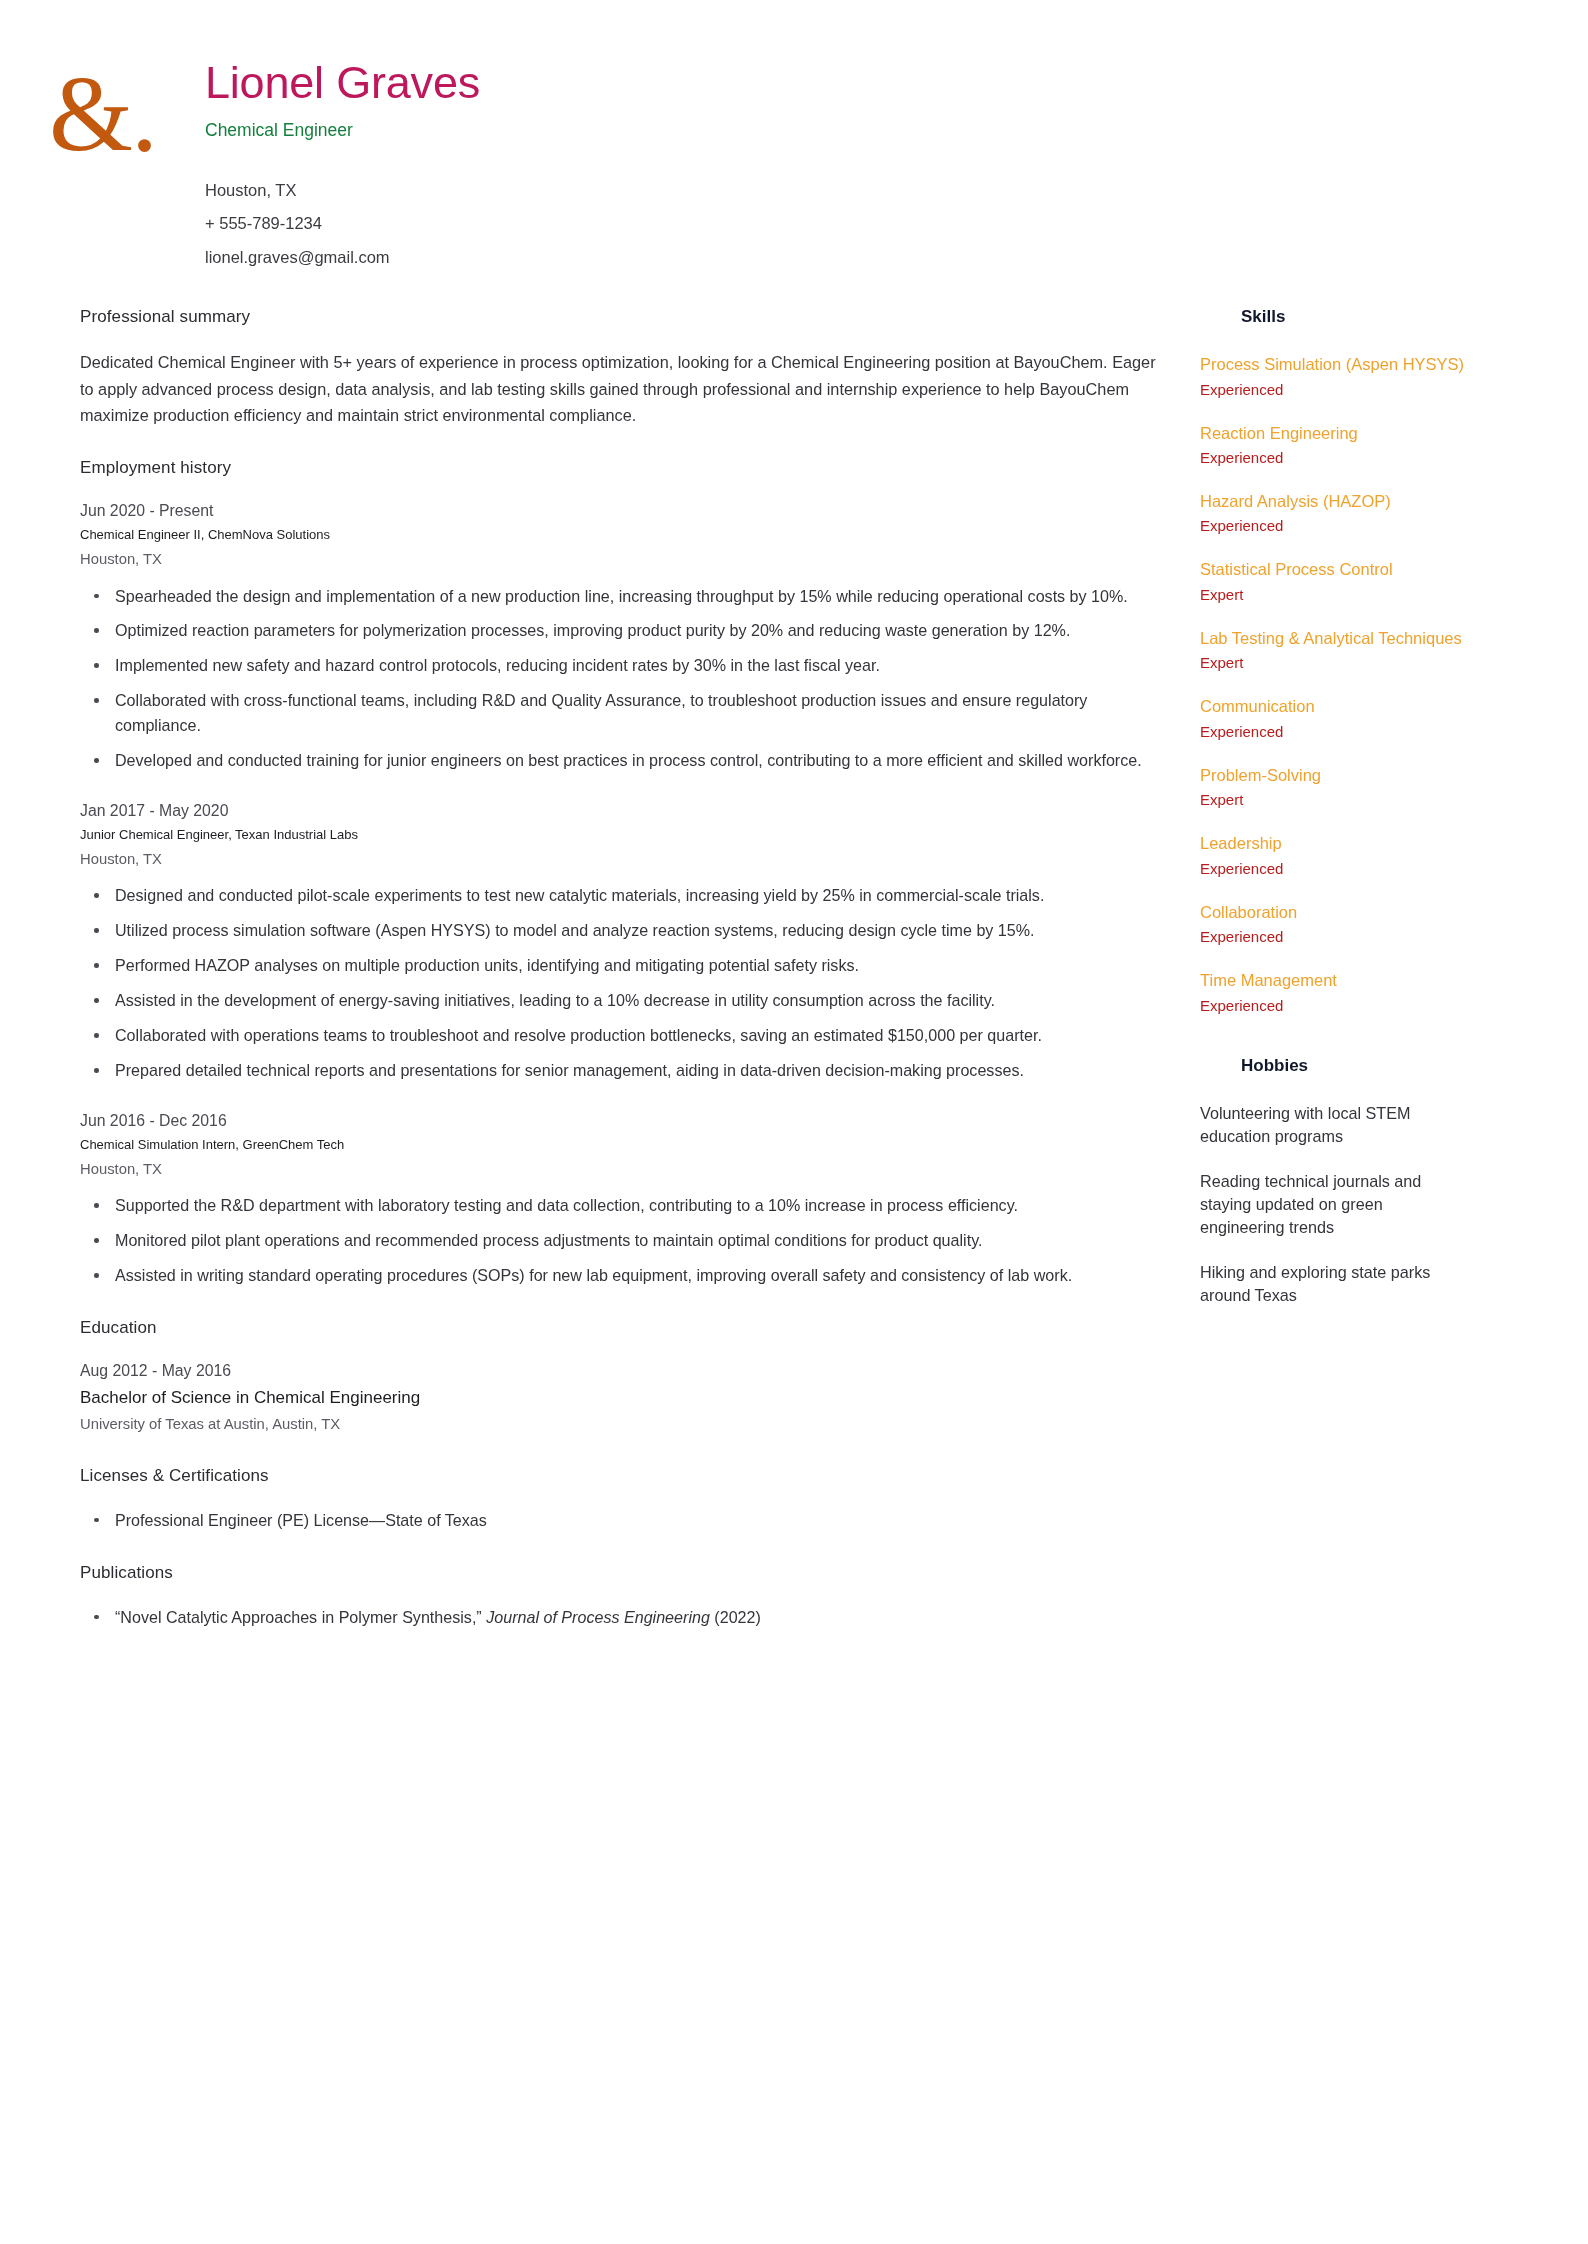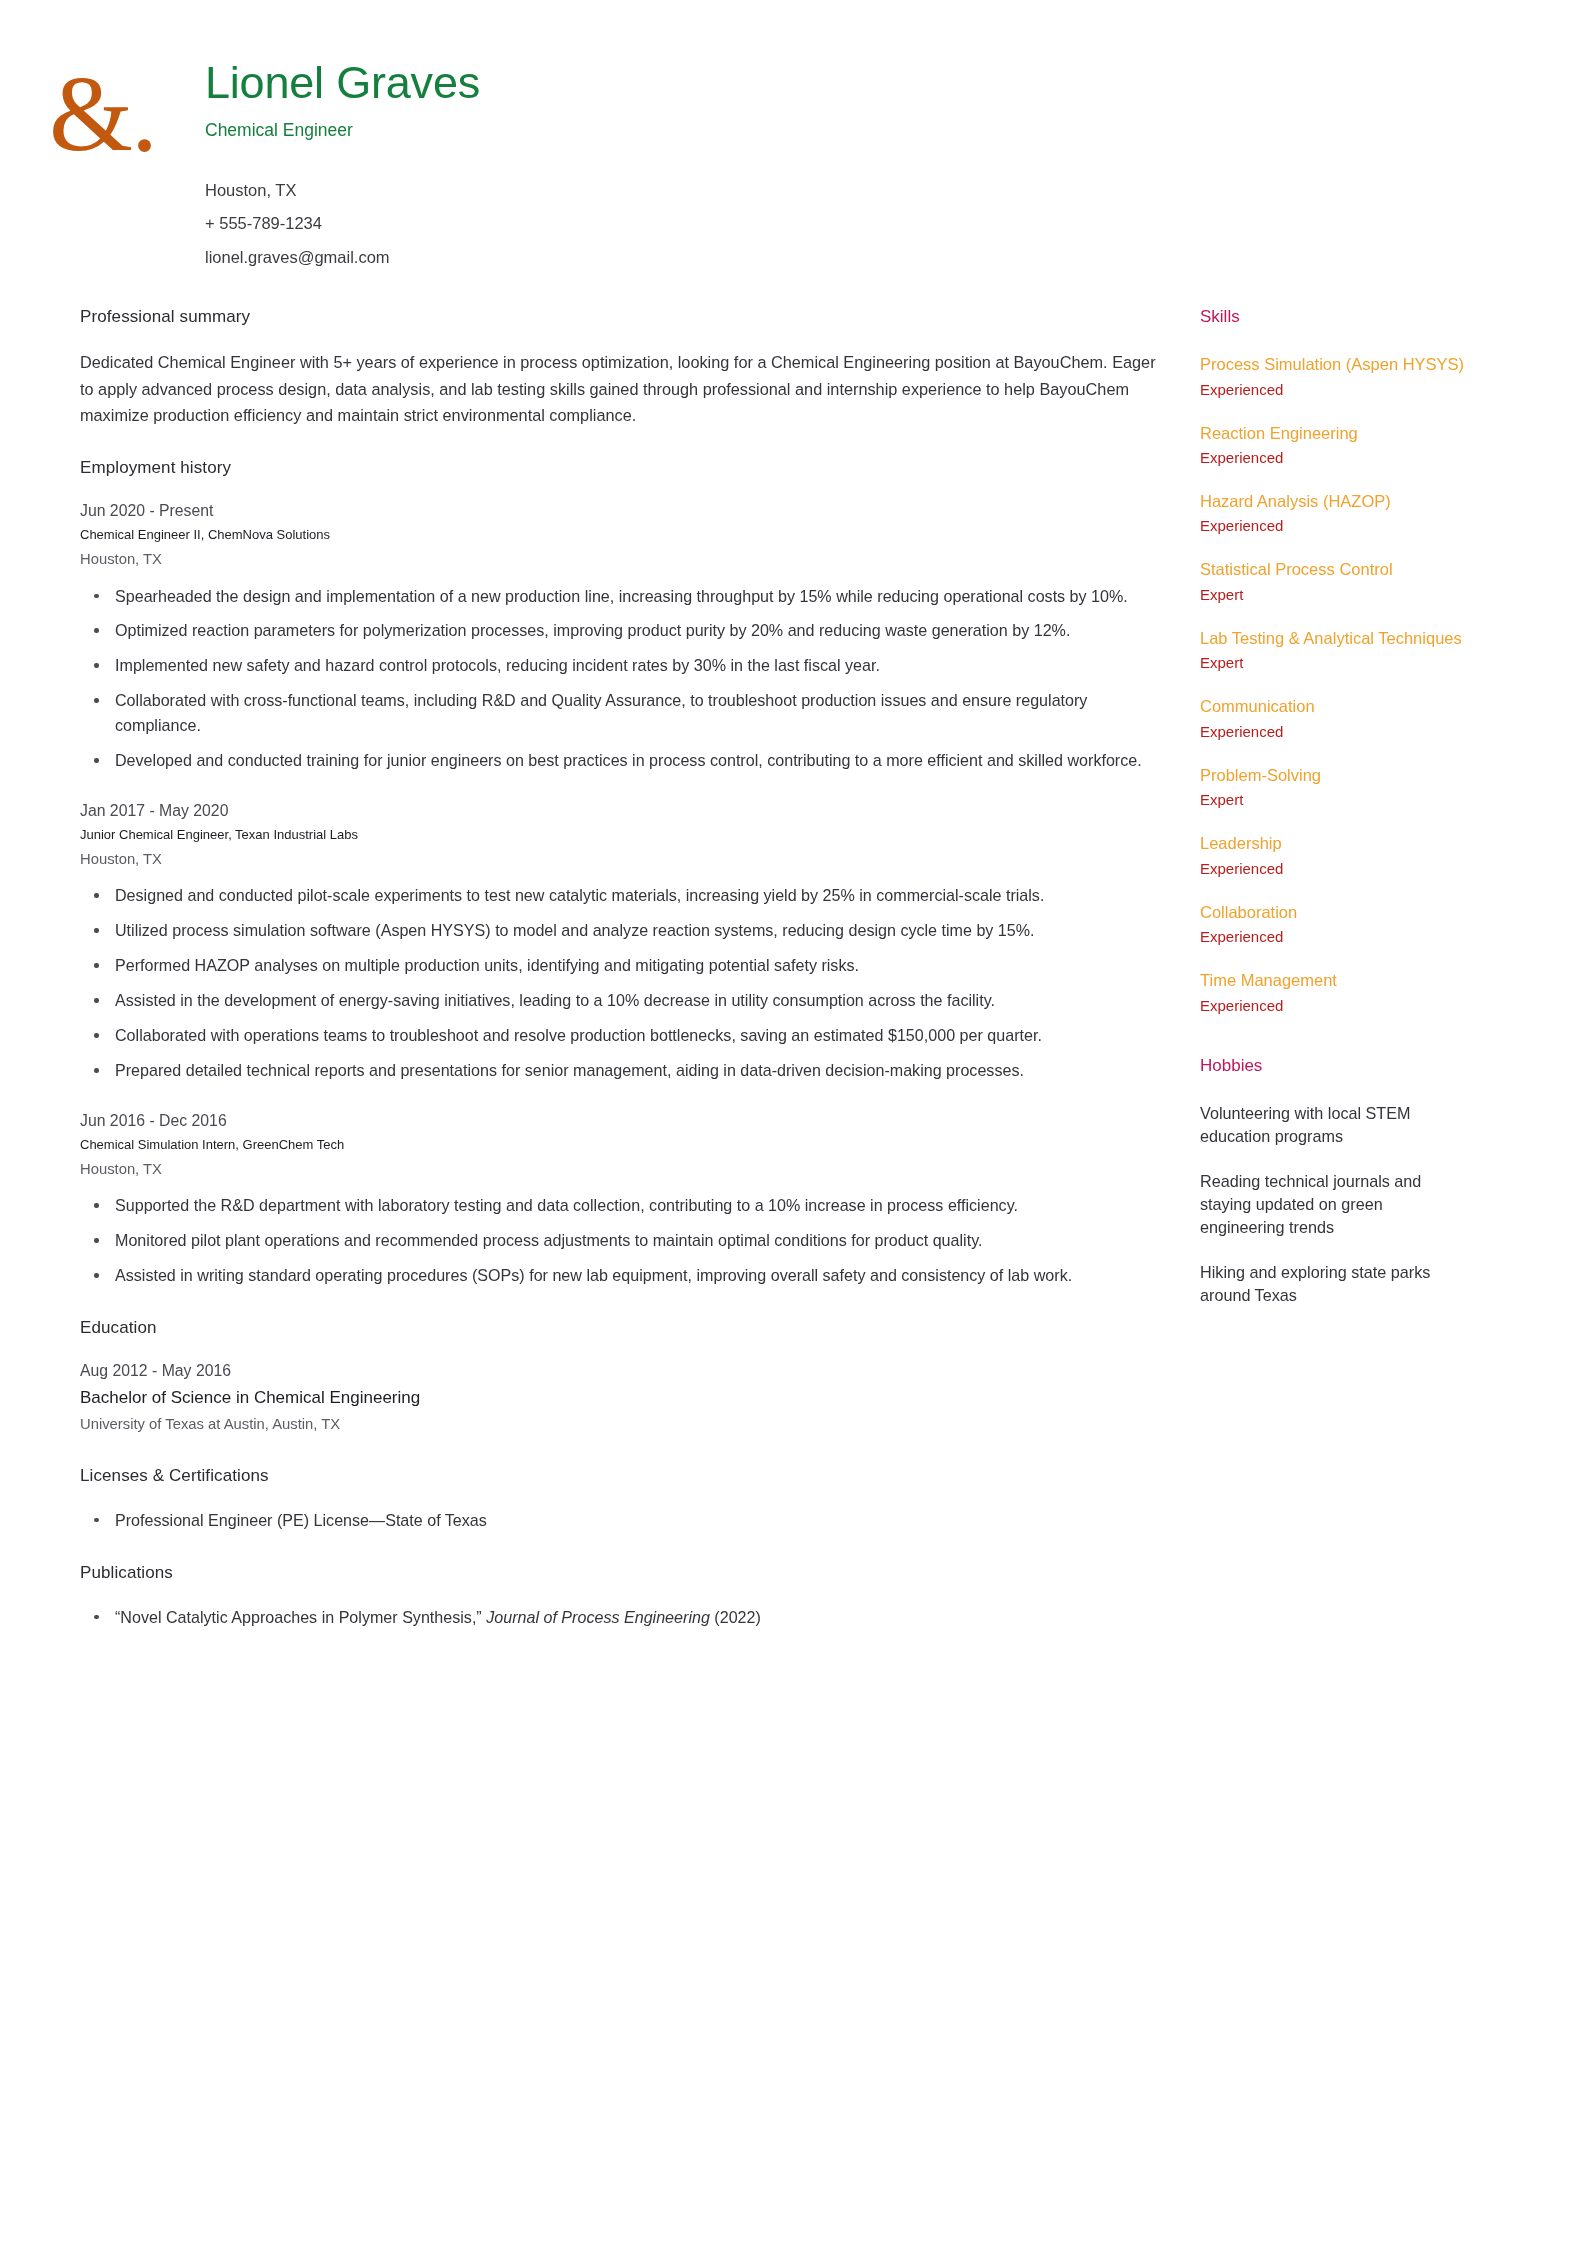--- a/index.html
+++ b/index.html
@@ -49,21 +49,21 @@
 
   .identity {
     flex: 1 1 auto;
     padding-left: 0;
   }
 
   .full-name {
     font-size: 45px;
     line-height: 1.12;
     font-weight: 400;
-    color: #15803d;
+    color: #be185d;
     letter-spacing: -0.2px;
   }
 
   .job-title {
     margin-top: 10px;
     font-size: 17.5px;
     line-height: 1.4;
     color: #15803d;
     font-weight: 400;
   }
@@ -190,23 +190,24 @@
     color: #5c5c64;
   }
 
   .pub-journal { font-style: italic; }
 
   
   .side-section { margin-bottom: 40px; }
 
   .side-title {
     font-size: 17px;
-    font-weight: 400;
-    color: #be185d;
+    font-weight: 700;
+    color: #0f172a;
     margin-bottom: 26px;
+    margin-left: 41px;
   }
 
   .skill { margin-bottom: 22px; }
 
   .skill-name {
     font-size: 16.5px;
     line-height: 1.36;
     color: #efa22c;
     margin-bottom: 3px;
   }

